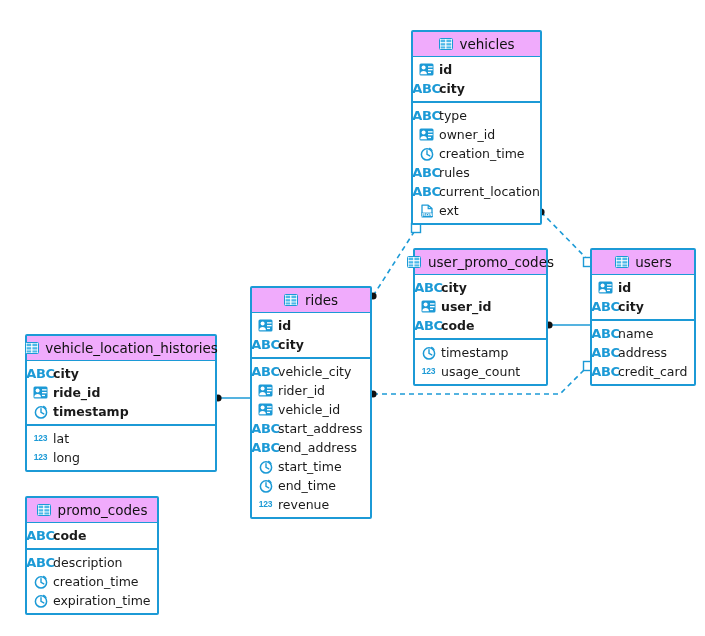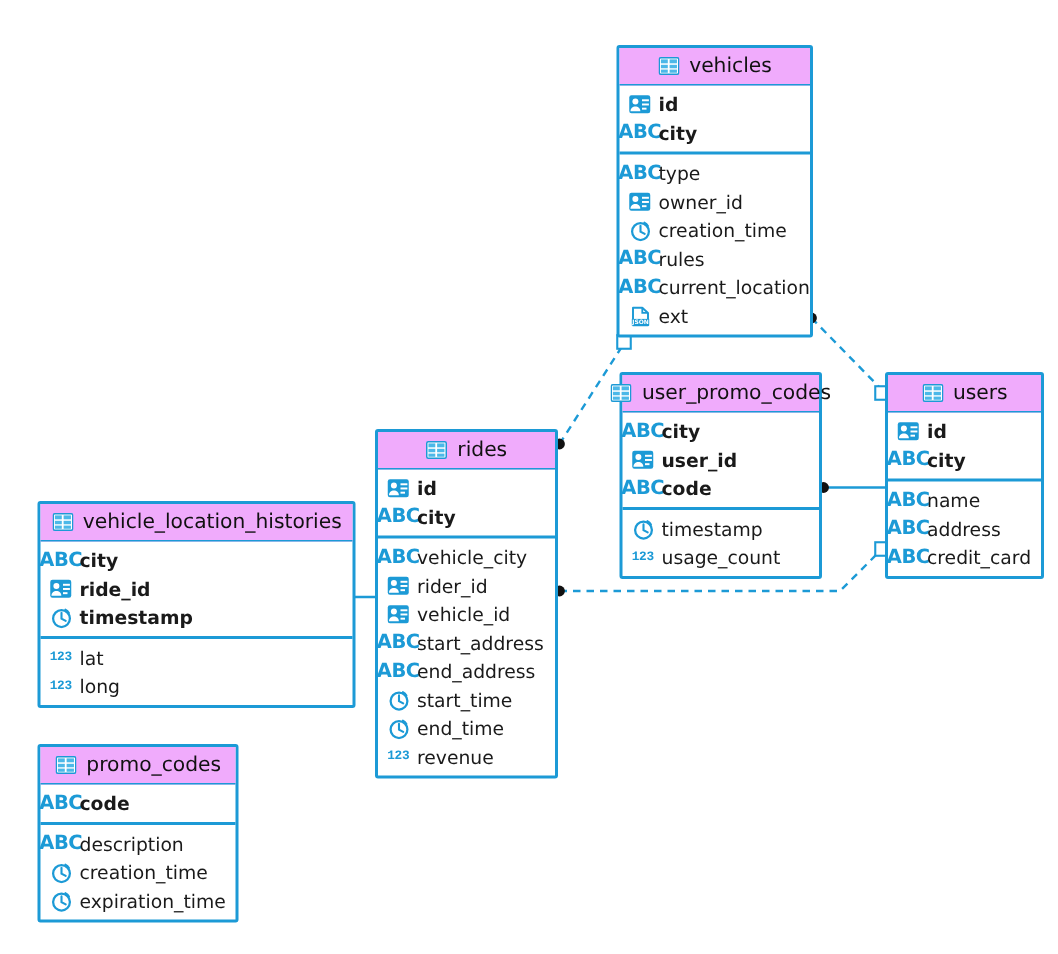--- a/index.html
+++ b/index.html
@@ -54,21 +54,21 @@
     flex:0 0 15px;
     display:inline-flex;align-items:center;justify-content:center;
   }
   .col-ico svg{display:block;}
   .abc-ico{
     font-family:"DejaVu Sans","Liberation Sans",sans-serif;
     font-size:13px;font-weight:bold;color:#1c9ad6;
     letter-spacing:-0.3px;line-height:1;
   }
   .num-ico{
-    font-family:Liberation Mono, monospace;
+    font-family:Liberation Sans, sans-serif;
     font-size:8.5px;font-weight:bold;color:#1c9ad6;
     letter-spacing:-0.2px;line-height:1;
   }
   .tbl-ico svg{display:block;}
 </style>
 </head>
 <body>
 
 <div id="canvas">
   <svg class="edges" viewBox="0 0 705 636">
@@ -407,21 +407,21 @@
           <span>end_time</span>
         </div>
         <div class="col-row">
           <span class="col-ico">
             <span class="num-ico">123</span>
           </span>
           <span>revenue</span>
         </div>
       </div>
     </div>
-    <div class="table-node" style="left: 25px; top: 334px; width: 212px;">
+    <div class="table-node" style="left: 25px; top: 334px; width: 192px;">
       <div class="tbl-title">
         <span class="col-ico tbl-ico">
           <svg width="14" height="12" viewBox="0 0 14 12">
             <rect x="0.5" y="0.5" width="13" height="11" rx="1" fill="#ffffff" stroke="#1c9ad6" stroke-width="1"></rect>
             <rect x="1.6" y="1.6" width="4.6" height="2.6" fill="#4cb8e8"></rect>
             <rect x="7.4" y="1.6" width="4.9" height="2.6" fill="#4cb8e8"></rect>
             <rect x="1.6" y="5.2" width="4.6" height="2.3" fill="#4cb8e8"></rect>
             <rect x="7.4" y="5.2" width="4.9" height="2.3" fill="#4cb8e8"></rect>
             <rect x="1.6" y="8.4" width="4.6" height="2.1" fill="#4cb8e8"></rect>
             <rect x="7.4" y="8.4" width="4.9" height="2.1" fill="#4cb8e8"></rect>

